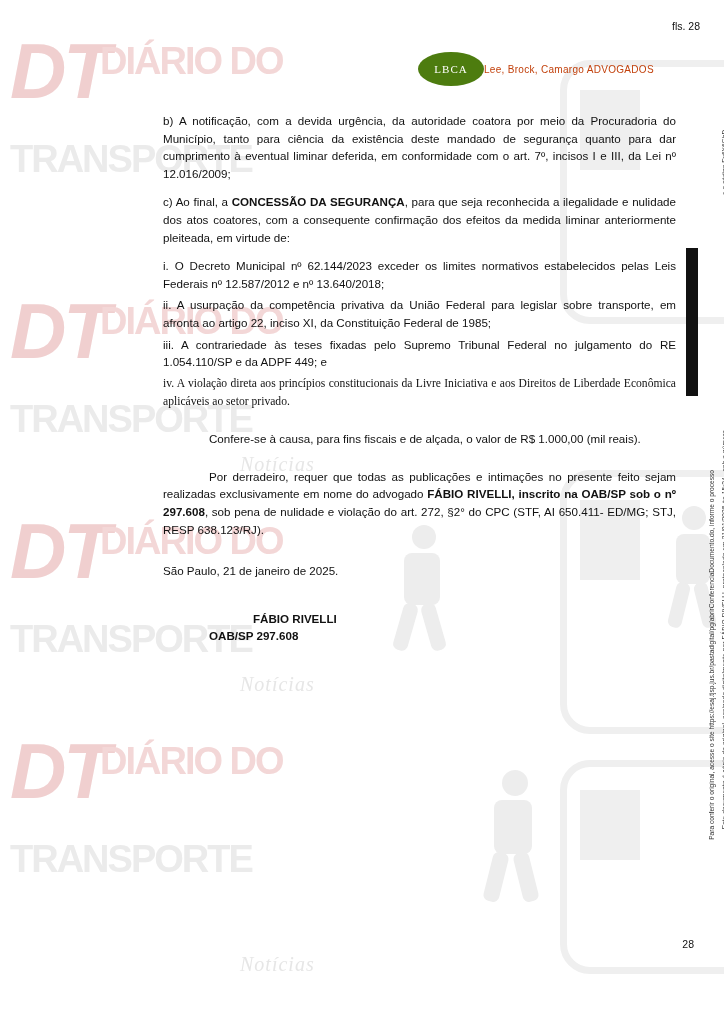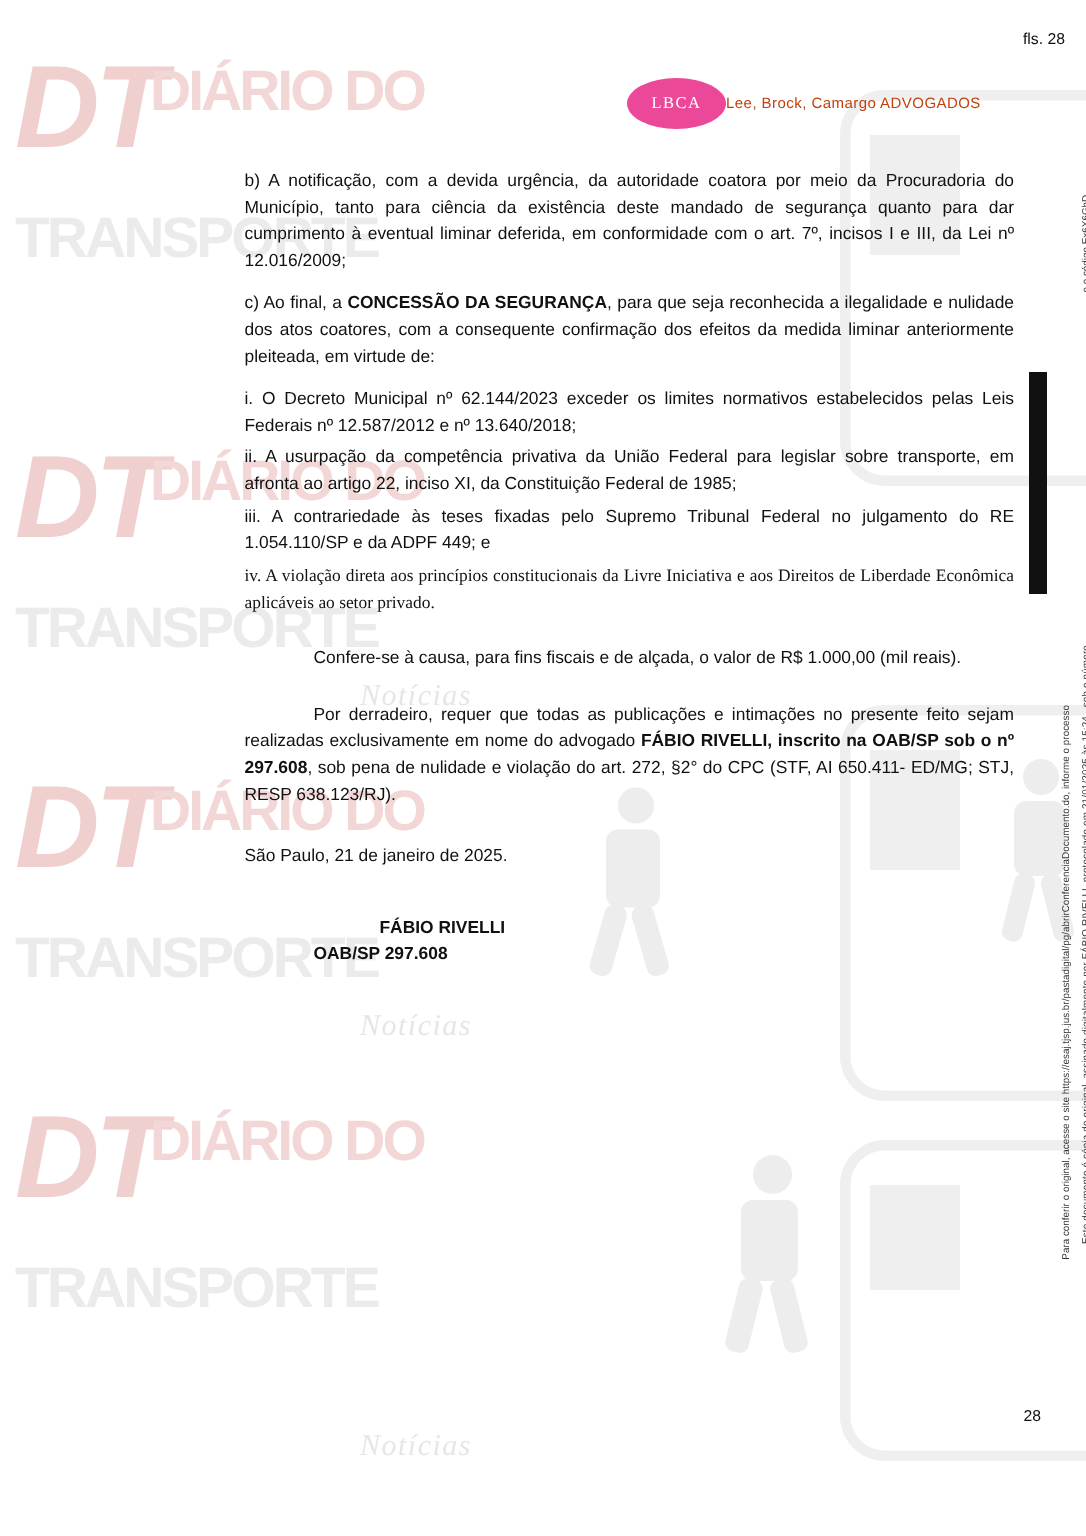--- a/index.html
+++ b/index.html
@@ -79,40 +79,40 @@
   }
   .wm-circle {
     position: absolute;
     border-radius: 50%;
     background: #ededed;
   }
 
   
   .fls {
     position: absolute;
-    right: 14px;
+    right: 24px;
     top: 20px;
     font-size: 10.5px;
     color: #111;
     z-index: 5;
     text-align: center;
   }
   .logo-wrap {
     position: absolute;
     left: 418px;
     top: 52px;
     z-index: 5;
     display: flex;
     align-items: center;
   }
   .logo-ellipse {
     width: 66px;
     height: 34px;
     border-radius: 50%;
-    background: #ec4899;
+    background: #4d7c0f;
     display: flex;
     align-items: center;
     justify-content: center;
   }
   .logo-ellipse span {
     color: #fff;
     font-size: 11px;
     letter-spacing: 1px;
     font-family: "Liberation Serif", serif;
   }

